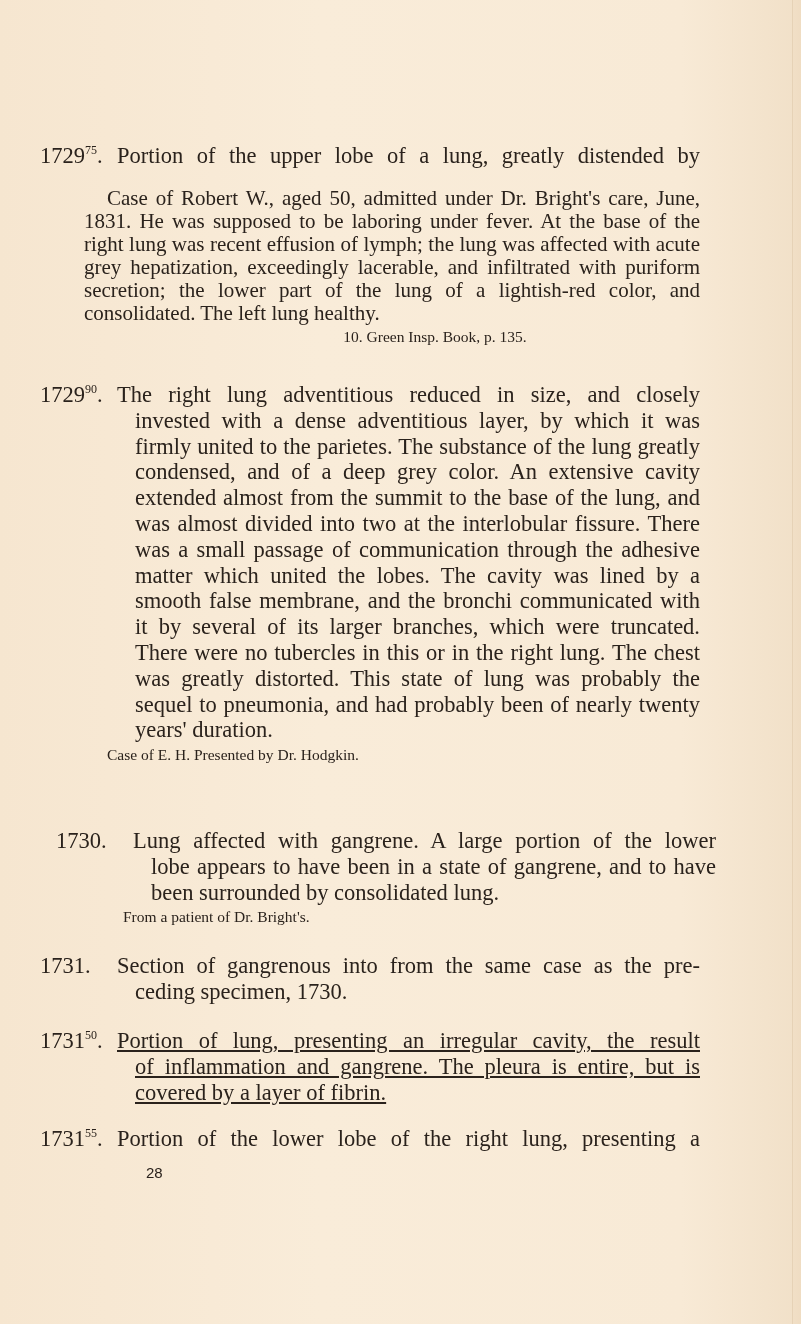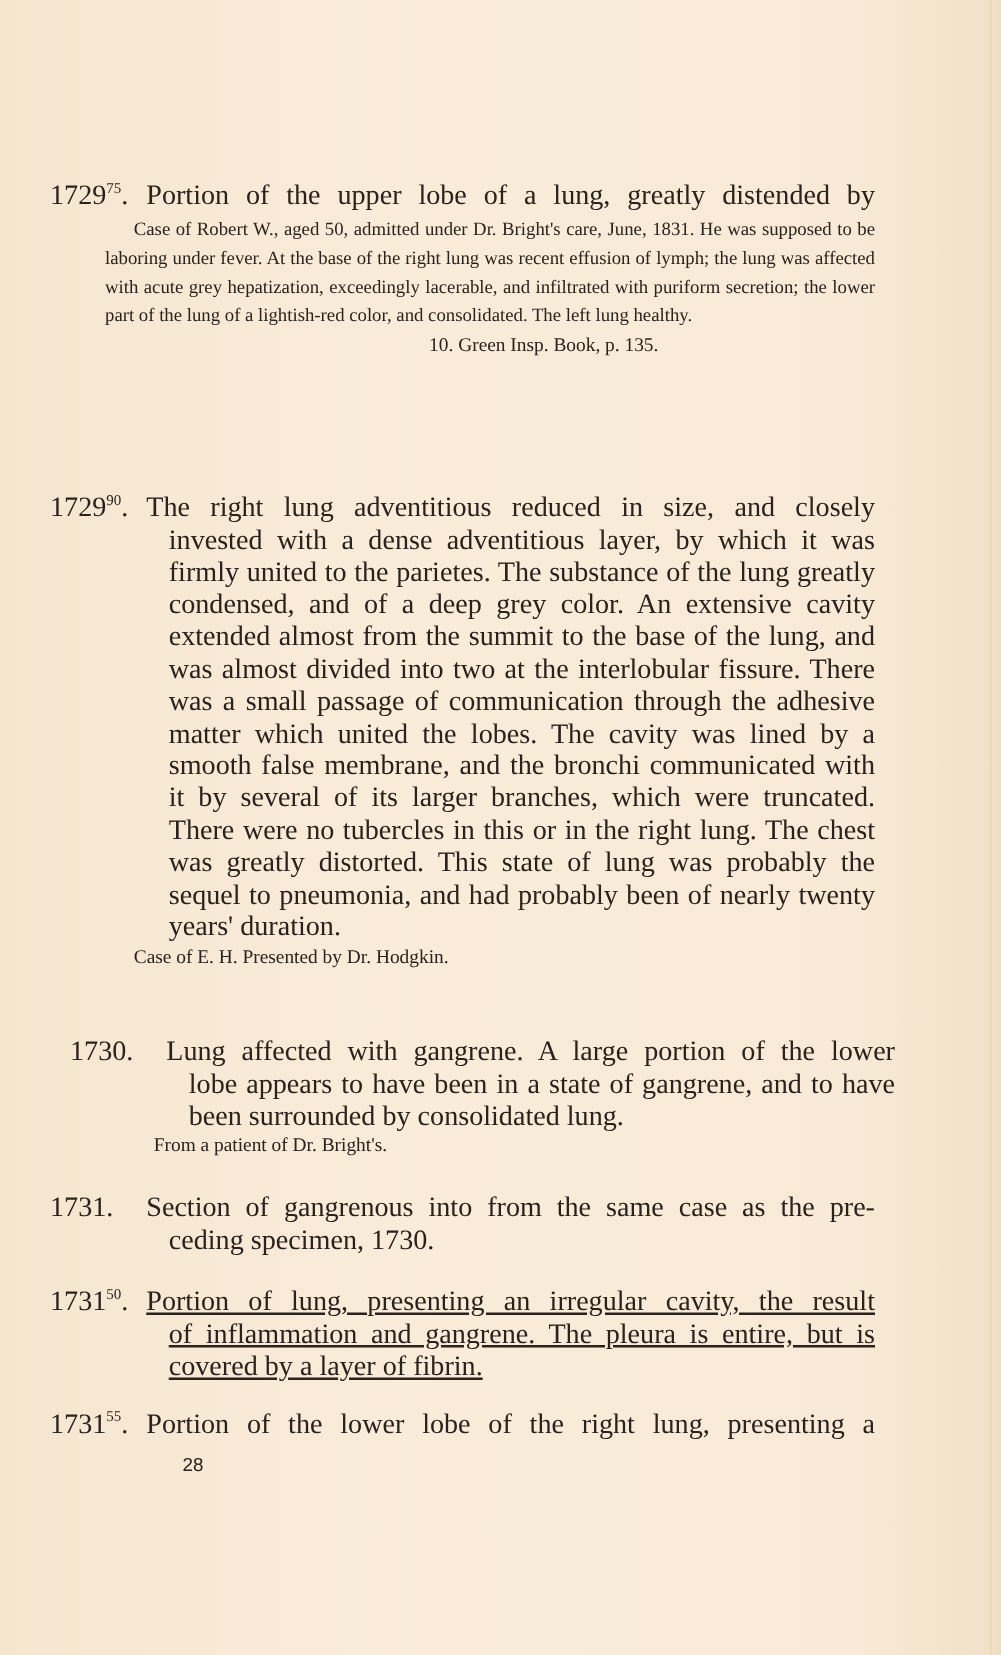--- a/index.html
+++ b/index.html
@@ -29,24 +29,24 @@
   }
   .num {
     position: absolute; left: 0; top: 0;
     font-family: "Liberation Serif", serif;
     font-size: 22.5px;
   }
   .num sup { font-size: 12px; vertical-align: 9px; line-height: 0; }
   .head .text { display: block; }
   .note {
     font-family: "Liberation Serif", serif;
-    font-size: 15px; line-height: 23px;
+    font-size: 21px; line-height: 23px;
     text-align: justify;
     padding-left: 44px;
-    margin-top: 4px;
+    margin-top: 18px;
     text-indent: 23px;
   }
   .ref {
     font-family: "Liberation Serif", serif;
     font-size: 15.5px; line-height: 20px;
     padding-left: 67px;
     margin-top: 2px;
   }
   .pageno {
     position: absolute; left: 146px; top: 1164px;
@@ -62,21 +62,21 @@
 
 <div class="entry" style="top:143px;left:40px;width:660px;">
   <div class="head">
     <span class="num"><span>1729</span><sup>75</sup><span>.</span></span>
     <span class="text" style="margin-left:-18px;text-align-last:justify;">Portion of the upper lobe of a lung, greatly distended by</span>
   </div>
   <div class="note">Case of Robert W., aged 50, admitted under Dr. Bright's care, June, 1831. He was supposed to be laboring under fever. At the base of the right lung was recent effusion of lymph; the lung was affected with acute grey hepatization, exceedingly lacerable, and infiltrated with puriform secretion; the lower part of the lung of a lightish-red color, and consolidated. The left lung healthy.</div>
   <div class="ref" style="padding-left:130px;text-align:center;">10. Green Insp. Book, p. 135.</div>
 </div>
 
-<div class="entry" style="top:393px;left:40px;width:660px;">
+<div class="entry" style="top:382px;left:40px;width:660px;">
   <div class="head">
     <span class="num"><span>1729</span><sup>90</sup><span>.</span></span>
     <span class="text" style="margin-left:-18px;text-align-last:justify;">The right lung adventitious reduced in size, and closely</span>
     <span class="text">invested with a dense adventitious layer, by which it was firmly united to the parietes. The substance of the lung greatly condensed, and of a deep grey color. An extensive cavity extended almost from the summit to the base of the lung, and was almost divided into two at the interlobular fissure. There was a small passage of communication through the adhesive matter which united the lobes. The cavity was lined by a smooth false membrane, and the bronchi communicated with it by several of its larger branches, which were truncated. There were no tubercles in this or in the right lung. The chest was greatly distorted. This state of lung was probably the sequel to pneumonia, and had probably been of nearly twenty years' duration.</span>
   </div>
   <div class="ref">Case of E. H. Presented by Dr. Hodgkin.</div>
 </div>
 
 <div class="entry" style="top:828px;left:56px;width:660px;">
   <div class="head">

